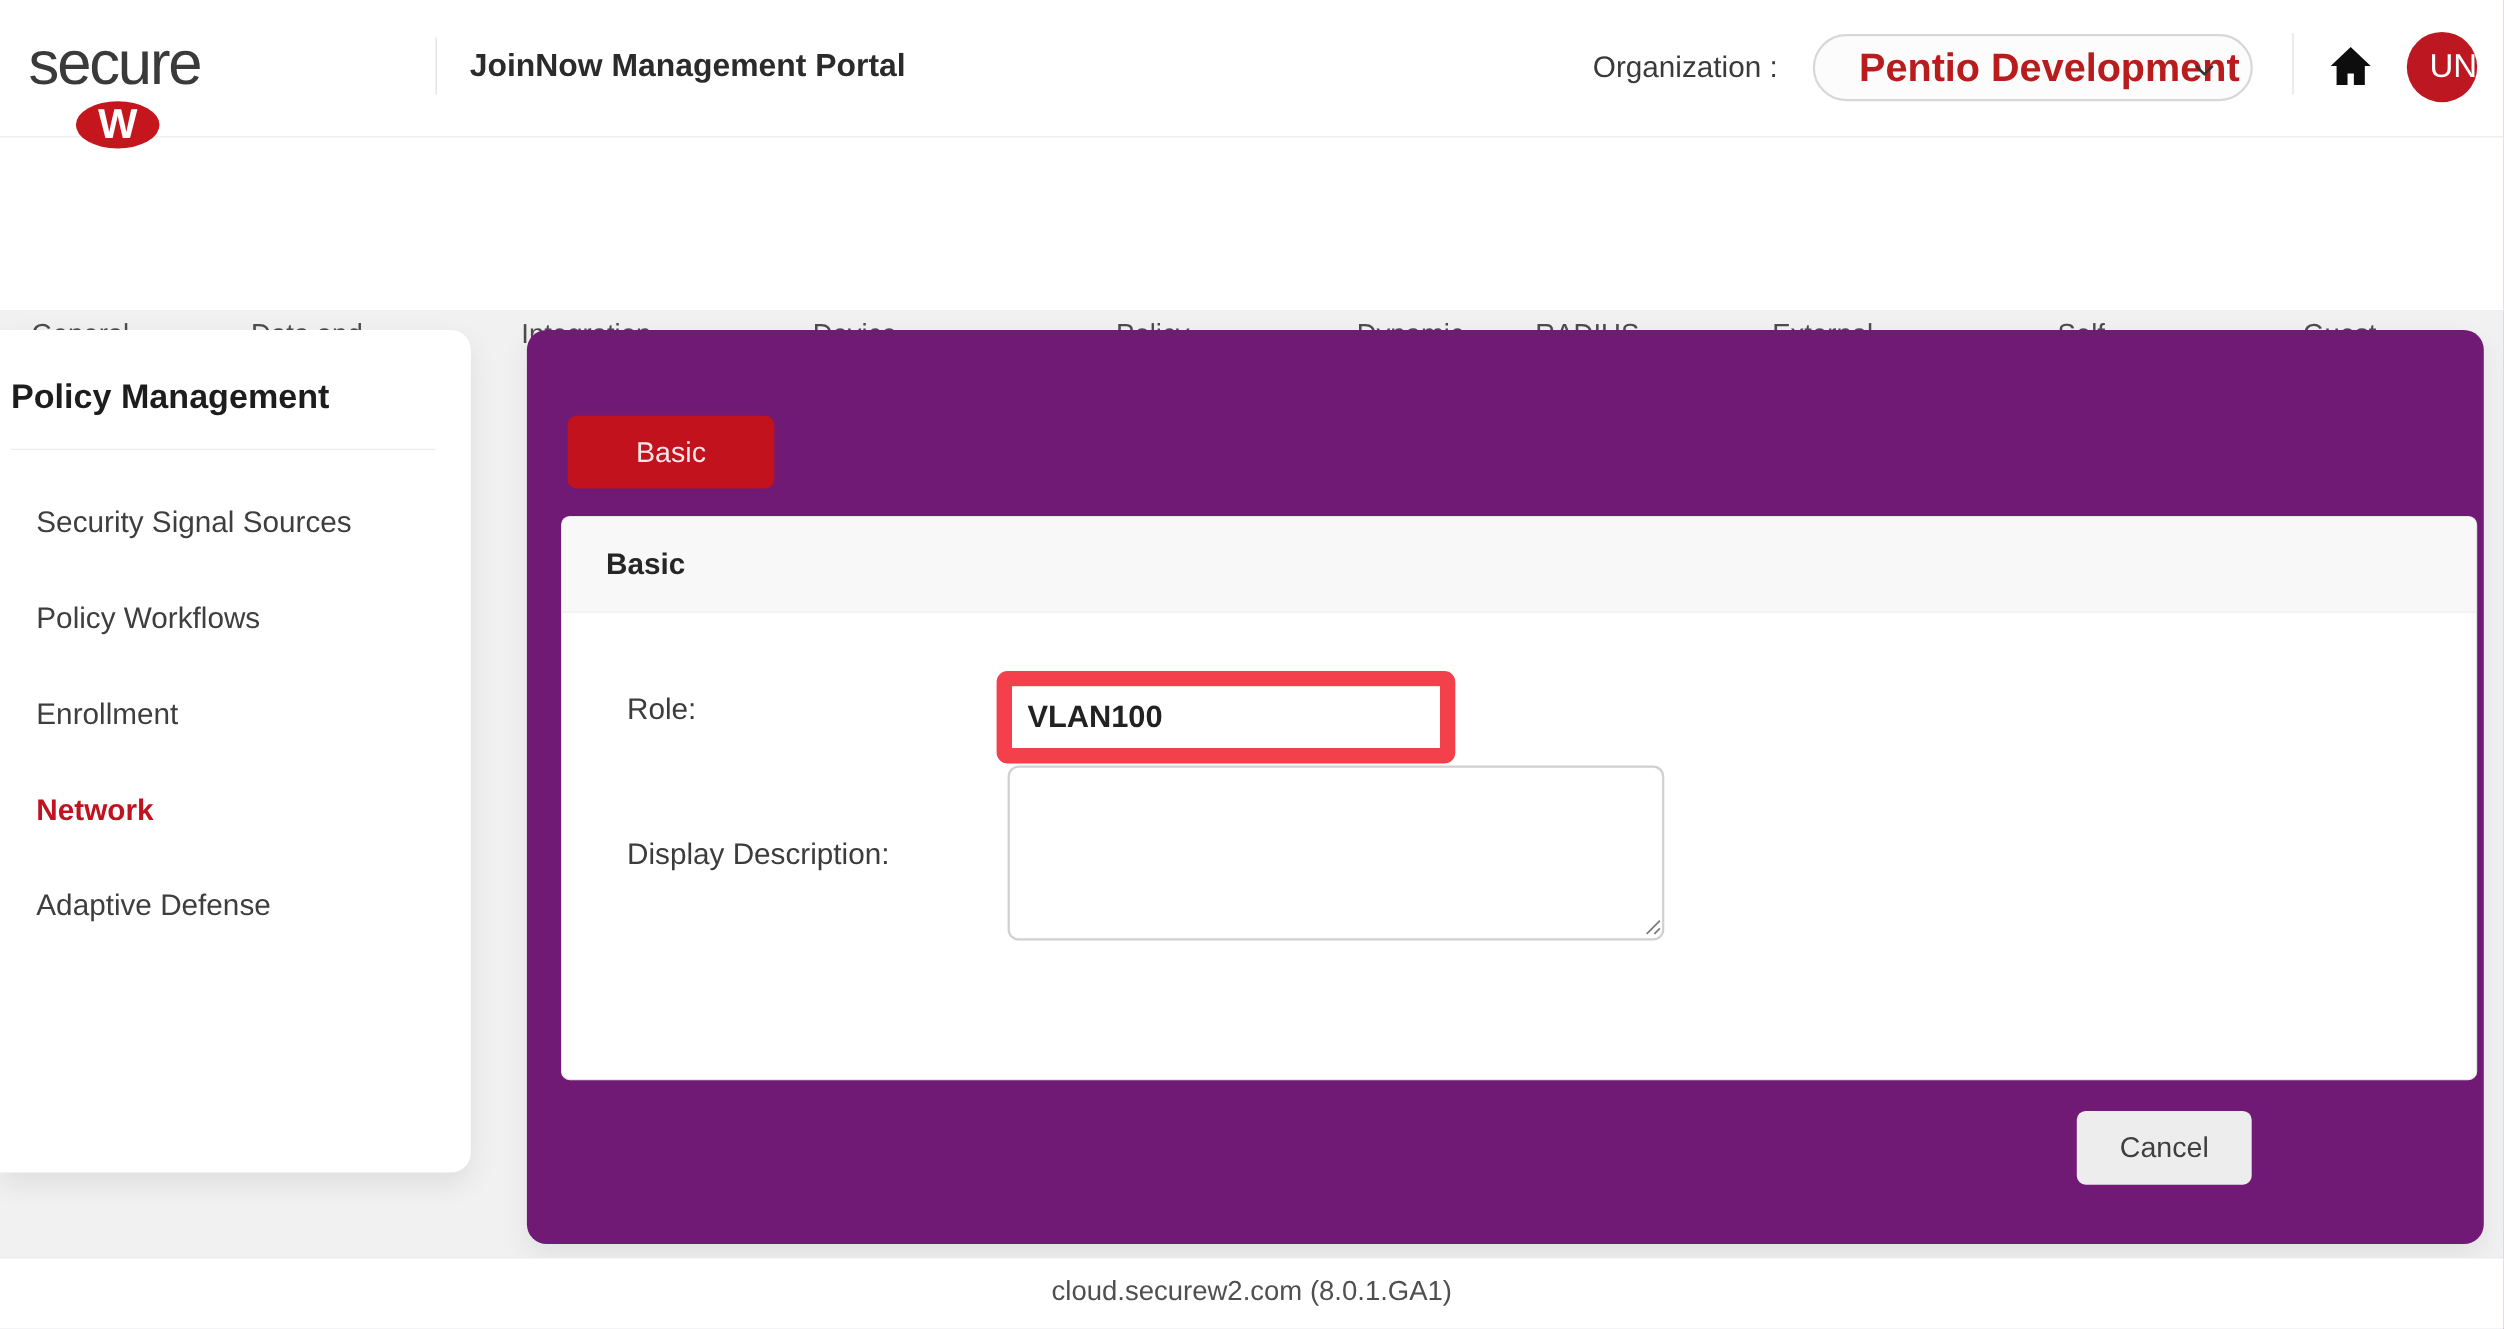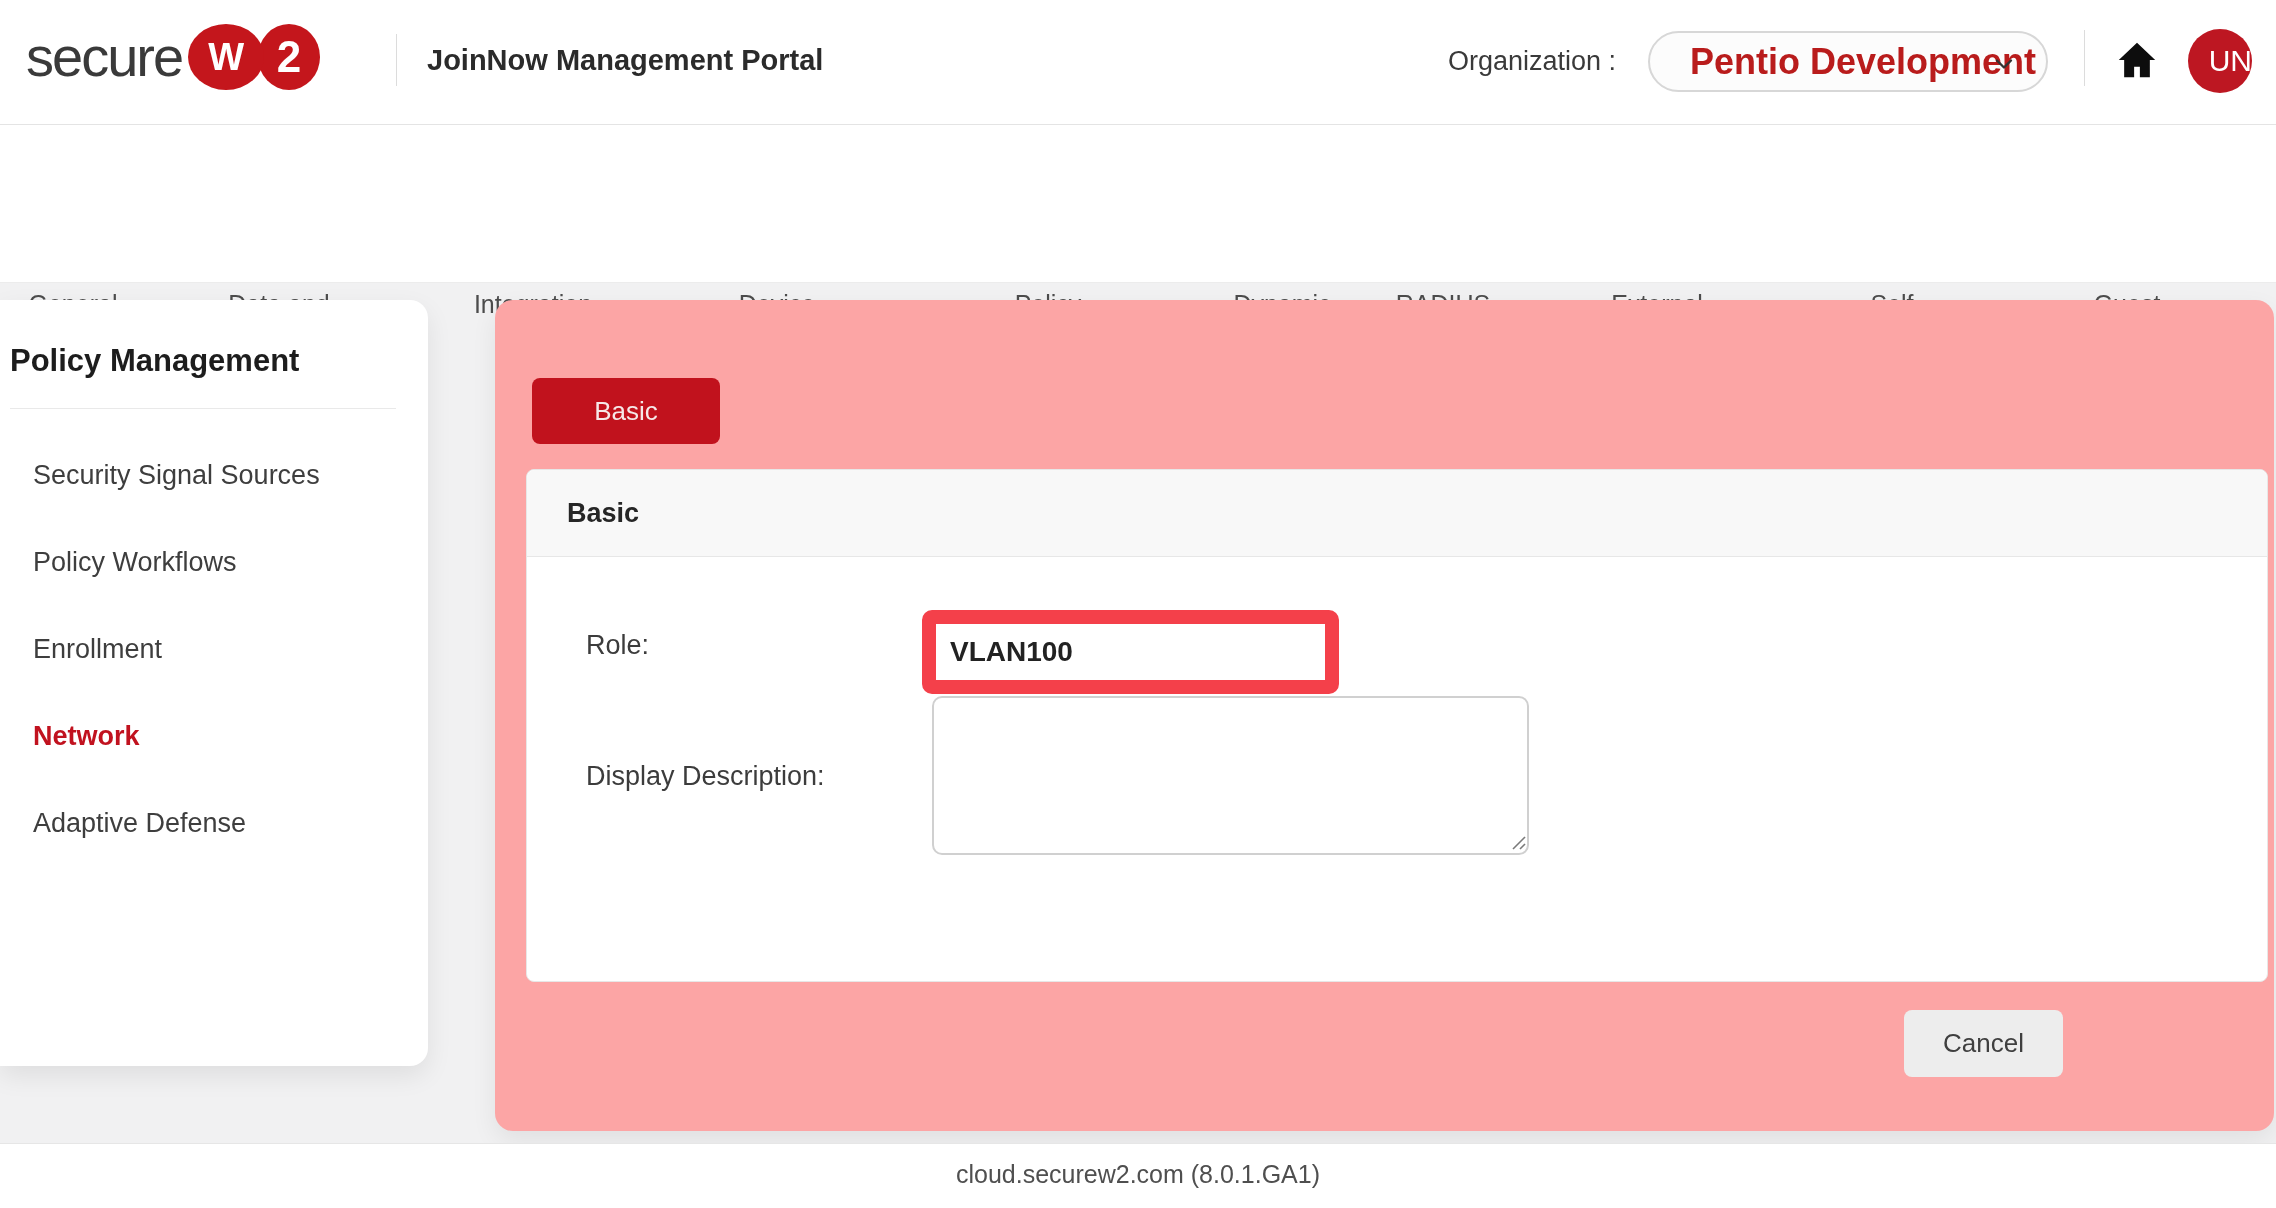--- a/index.html
+++ b/index.html
@@ -7,21 +7,21 @@
   .page {
     position:relative; width:2276px; height:1208px;
     background:#f1f1f2; overflow:hidden;
     font-family:"Liberation Sans", sans-serif; color:#333;
   }
   
   .header {
     position:absolute; left:0; top:0; width:2276px; height:125px;
     background:#fff; border-bottom:1px solid #e4e4e4;
   }
-  .brand { position:absolute; left:26px; top:22px; height:70px; display:flex; align-items:center; cursor:pointer; }
+  .brand { position:absolute; left:26px; top:22px; height:70px; display:flex; align-items:center; cursor:pointer;flex-direction:column; }
   .brand-word { font-size:56px; letter-spacing:-2px; color:#3a3a3a; line-height:70px; }
   .brand-circle {
     display:flex; align-items:center; justify-content:center;
     background:#c4161c; color:#fff; border-radius:50%; font-weight:bold;
   }
   .brand-circle.w { width:76px; height:66px; font-size:38px; margin-left:6px; z-index:1; }
   .brand-circle.two { width:62px; height:66px; font-size:44px; margin-left:-6px; }
   .v-divider { position:absolute; width:1px; background:#dcdcdc; }
   .vd-1 { left:396px; top:34px; height:52px; }
   .vd-2 { left:2084px; top:30px; height:56px; }
@@ -60,23 +60,22 @@
   .sidebar-divider { position:absolute; left:10px; top:108px; width:386px; height:1px; background:#e9e9e9; }
   .sidebar-list { position:absolute; left:0; top:132px; width:100%; list-style:none; }
   .sidebar-item {
     height:87px; display:flex; align-items:center; padding-left:33px;
     font-size:27px; color:#3e3e3e; cursor:pointer;
   }
   .sidebar-item.active { color:#c1121f; font-weight:bold; }
   
   .main-card {
     position:absolute; left:479px; top:300px; width:1779px; height:831px;
-    background:#fca5a5; border-radius:18px;
+    background:#701a75; border-radius:18px;
     box-shadow:0 10px 26px rgba(0,0,0,0.07);
-    margin-left:16px;
   }
   .tab-basic {
     position:absolute; left:37px; top:78px; width:188px; height:66px;
     background:#c1121d; border:none; border-radius:8px;
     color:#f6e8e8; font-size:26px; font-family:inherit; cursor:pointer;
   }
   .panel {
     position:absolute; left:31px; top:169px; width:1742px; height:513px;
     border:1px solid #e7e7e7; border-radius:8px; background:#fff;
   }

